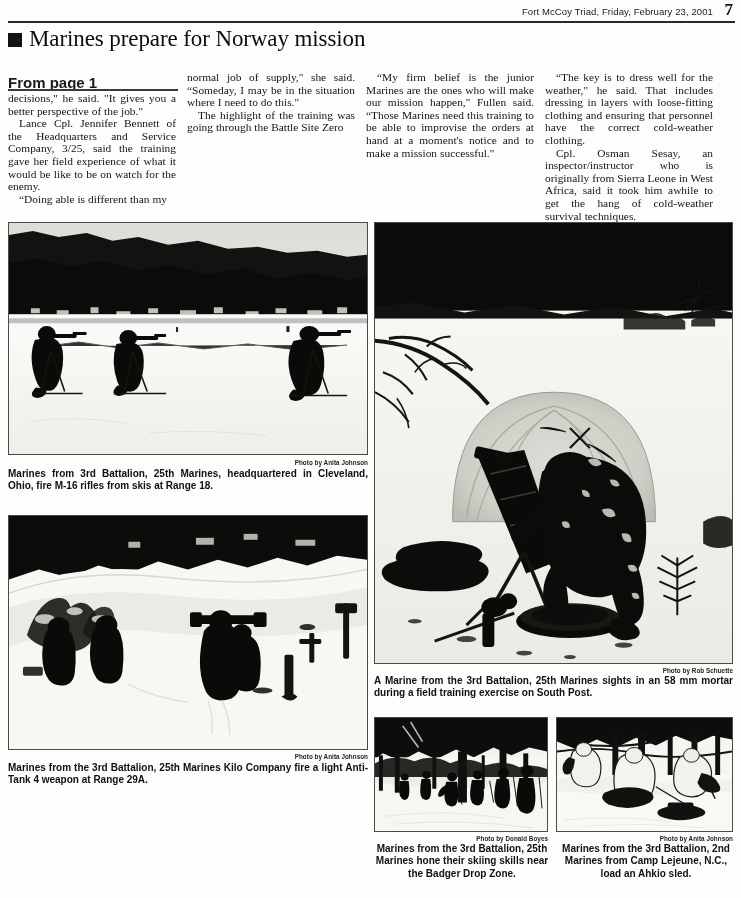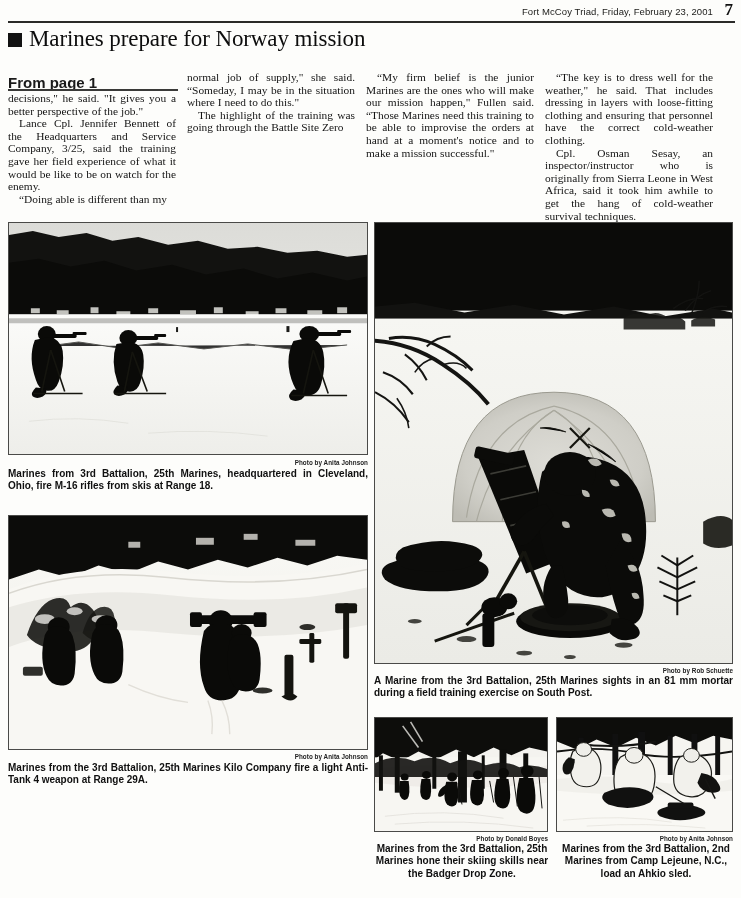--- a/index.html
+++ b/index.html
@@ -472,21 +472,21 @@
       <g fill="#1b1b16" opacity="0.8">
         <ellipse cx="92" cy="418" rx="10" ry="3"></ellipse>
         <ellipse cx="150" cy="432" rx="8" ry="2.4"></ellipse>
         <ellipse cx="250" cy="424" rx="9" ry="2.6"></ellipse>
         <ellipse cx="196" cy="436" rx="6" ry="2"></ellipse>
         <ellipse cx="40" cy="400" rx="7" ry="2.2"></ellipse>
       </g>
     </svg>
   </div>
   <div class="credit" id="credit-mortar">Photo by Rob Schuette</div>
-  <div class="caption" id="caption-mortar">A Marine from the 3rd Battalion, 25th Marines sights in an 81 mm mortar during a field training exercise on South Post.</div>
+  <div class="caption" id="caption-mortar">A Marine from the 3rd Battalion, 25th Marines sights in an 58 mm mortar during a field training exercise on South Post.</div>
 
   <div class="photo" id="photo-at4">
     <svg viewBox="0 0 360 235" preserveAspectRatio="none">
       <defs>
         <linearGradient id="snow3" x1="0" y1="0" x2="0" y2="1">
           <stop offset="0%" stop-color="#fafaf6"></stop>
           <stop offset="100%" stop-color="#eceae6"></stop>
         </linearGradient>
       </defs>
       <rect x="0" y="0" width="360" height="235" fill="url(#snow3)"></rect>

